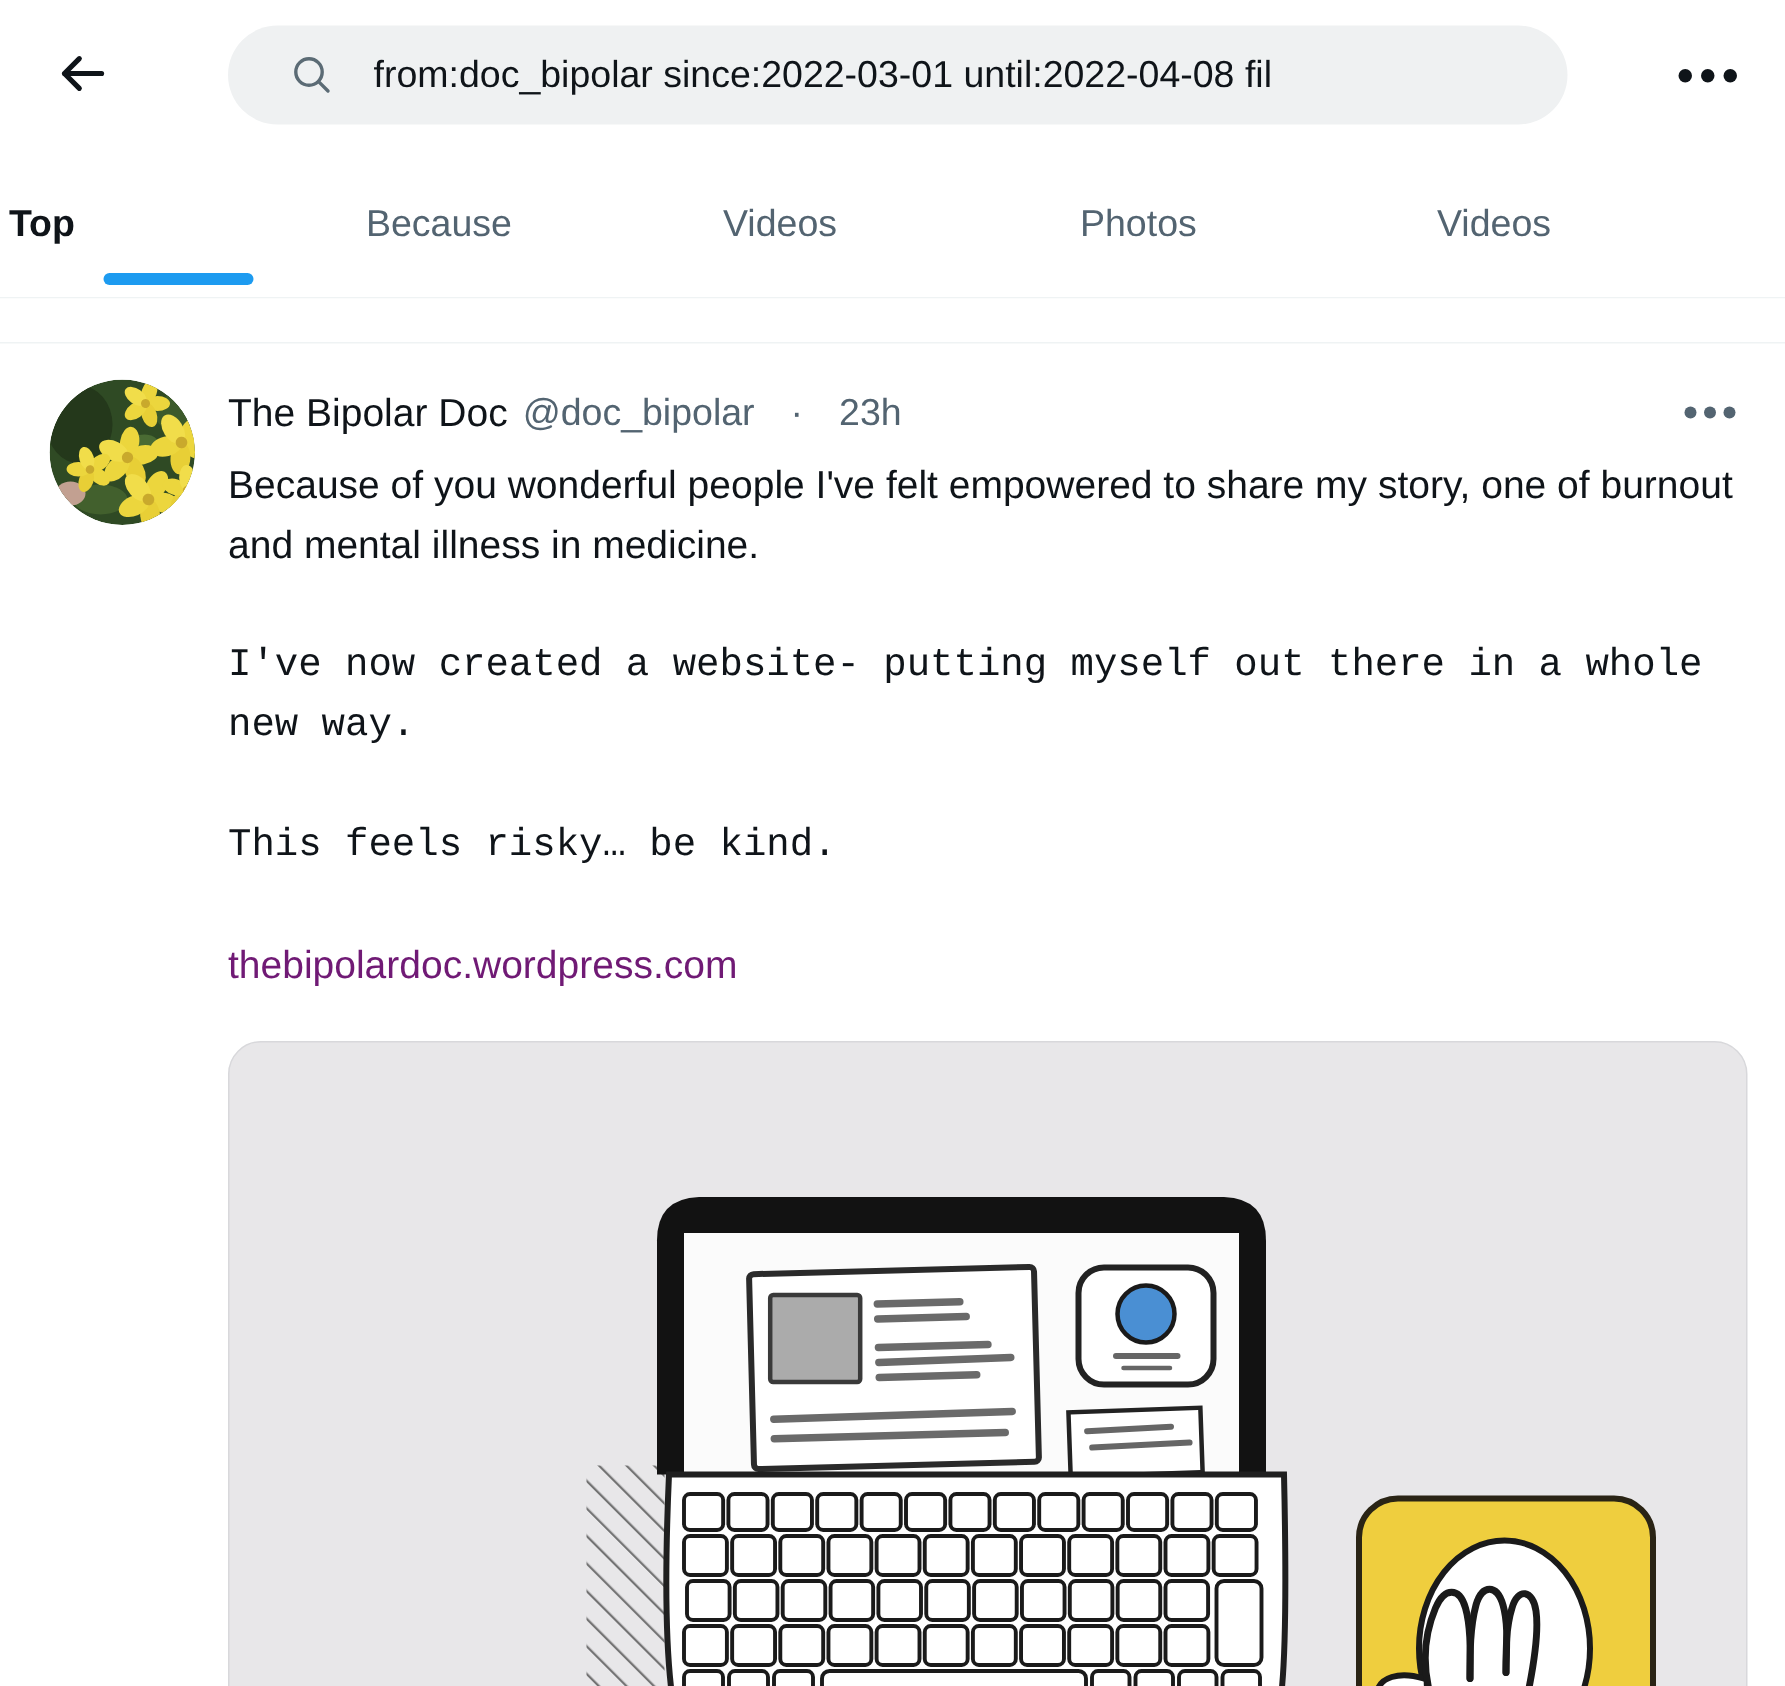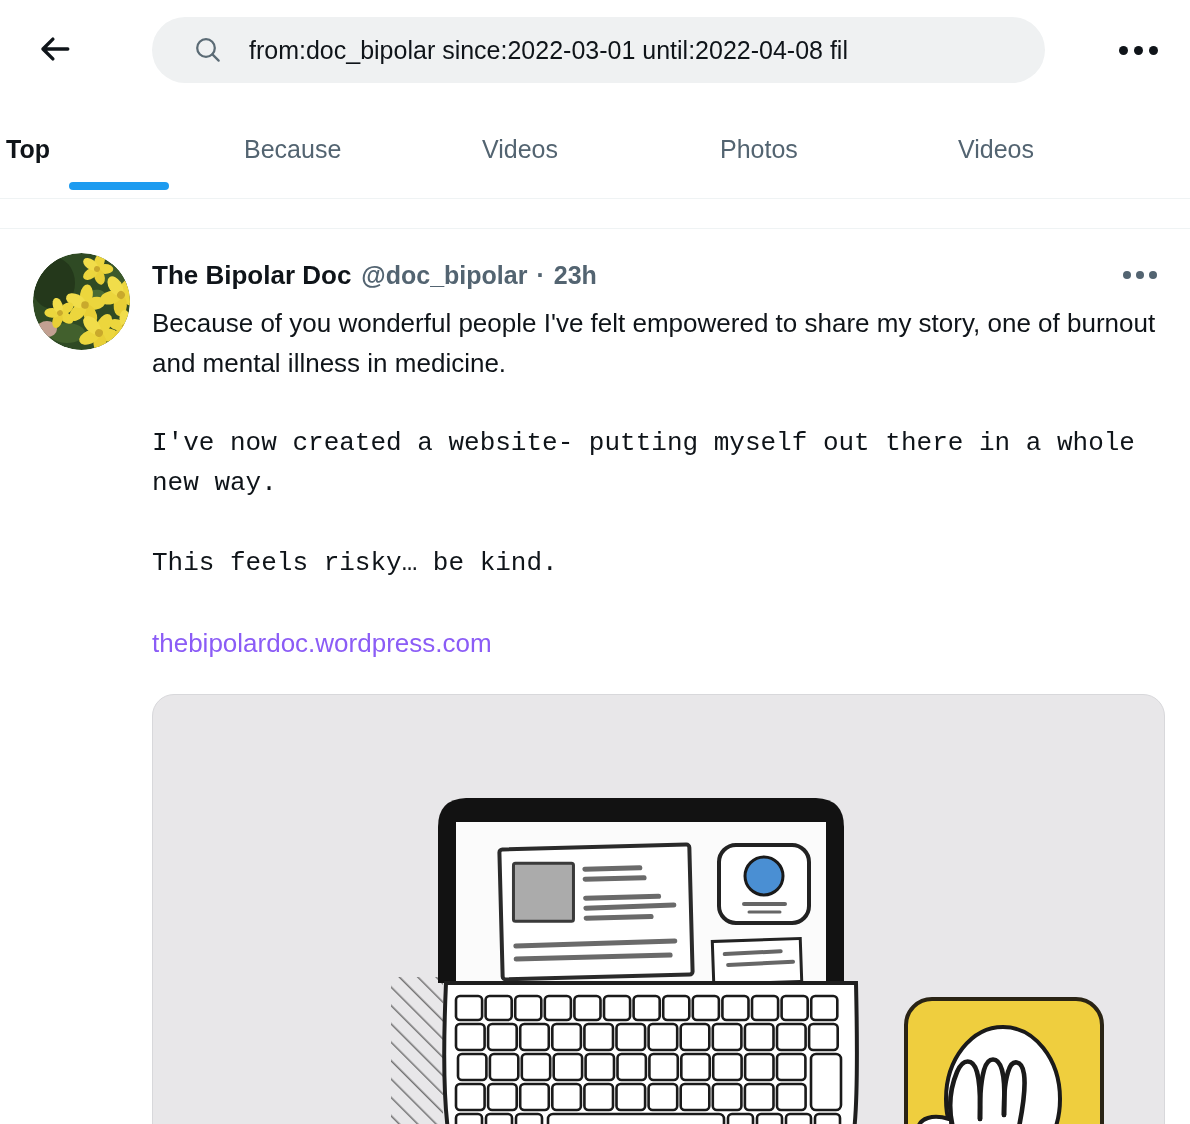--- a/index.html
+++ b/index.html
@@ -19,27 +19,27 @@
   .tabs{display:flex;height:98px;border-bottom:1px solid #eff3f4;background:#fff;}
   .tab{flex:1;display:flex;align-items:center;justify-content:flex-start;position:relative;font-size:25px;color:#536471;cursor:pointer;background:none;border:none;font-family:inherit;}
   .tab.active{color:#0f1419;font-weight:700;}
   .tab-underline{position:absolute;bottom:8px;left:50%;transform:translateX(-50%);width:100px;height:8px;border-radius:4px;background:#1d9bf0;}
   .sep-row{height:29px;border-bottom:1px solid #eff3f4;background:#fff;}
   
   .tweet{display:flex;padding:24px 25px 0 33px;}
   .avatar{width:97px;height:97px;border-radius:50%;overflow:hidden;flex-shrink:0;cursor:pointer;}
   .tweet-body{margin-left:22px;width:1013px;}
   .tweet-head{display:flex;align-items:center;margin-top:4px;height:36px;}
-  .name{font-size:26px;font-weight:700;color:#0f1419;cursor:pointer;}
-  .meta{font-size:25px;color:#536471;margin-left:10px;display:flex;gap:9px;cursor:pointer;font-weight:bold;}
+  .name{font-size:26px;font-weight:400;color:#0f1419;cursor:pointer;}
+  .meta{font-size:25px;color:#536471;margin-left:10px;display:flex;gap:24px;cursor:pointer;}
   .tweet-more{margin-left:auto;margin-right:6px;display:flex;gap:5px;align-items:center;cursor:pointer;background:none;border:none;padding:6px 2px;}
   .dot-gray{width:8px;height:8px;border-radius:50%;background:#536471;}
   .para{font-size:26px;line-height:40px;margin:10px 0 0 0;color:#0f1419;}
   .para + .para{margin-top:40px;font-family:Liberation Mono, monospace;}
-  .wp-link{display:inline-block;font-size:26px;line-height:40px;margin-top:40px;color:#8b5cf6;text-decoration:none;cursor:pointer;}
+  .wp-link{display:inline-block;font-size:26px;line-height:40px;margin-top:40px;color:#701a75;text-decoration:none;cursor:pointer;}
   .media-card{margin-top:31px;width:1011px;height:500px;border:1px solid #d8d8db;border-radius:22px;background:#e8e7e9;overflow:hidden;cursor:pointer;}
 </style>
 </head>
 <body>
 
 <div>
 
   <header class="topbar">
     <button class="back-btn">
       <span>

